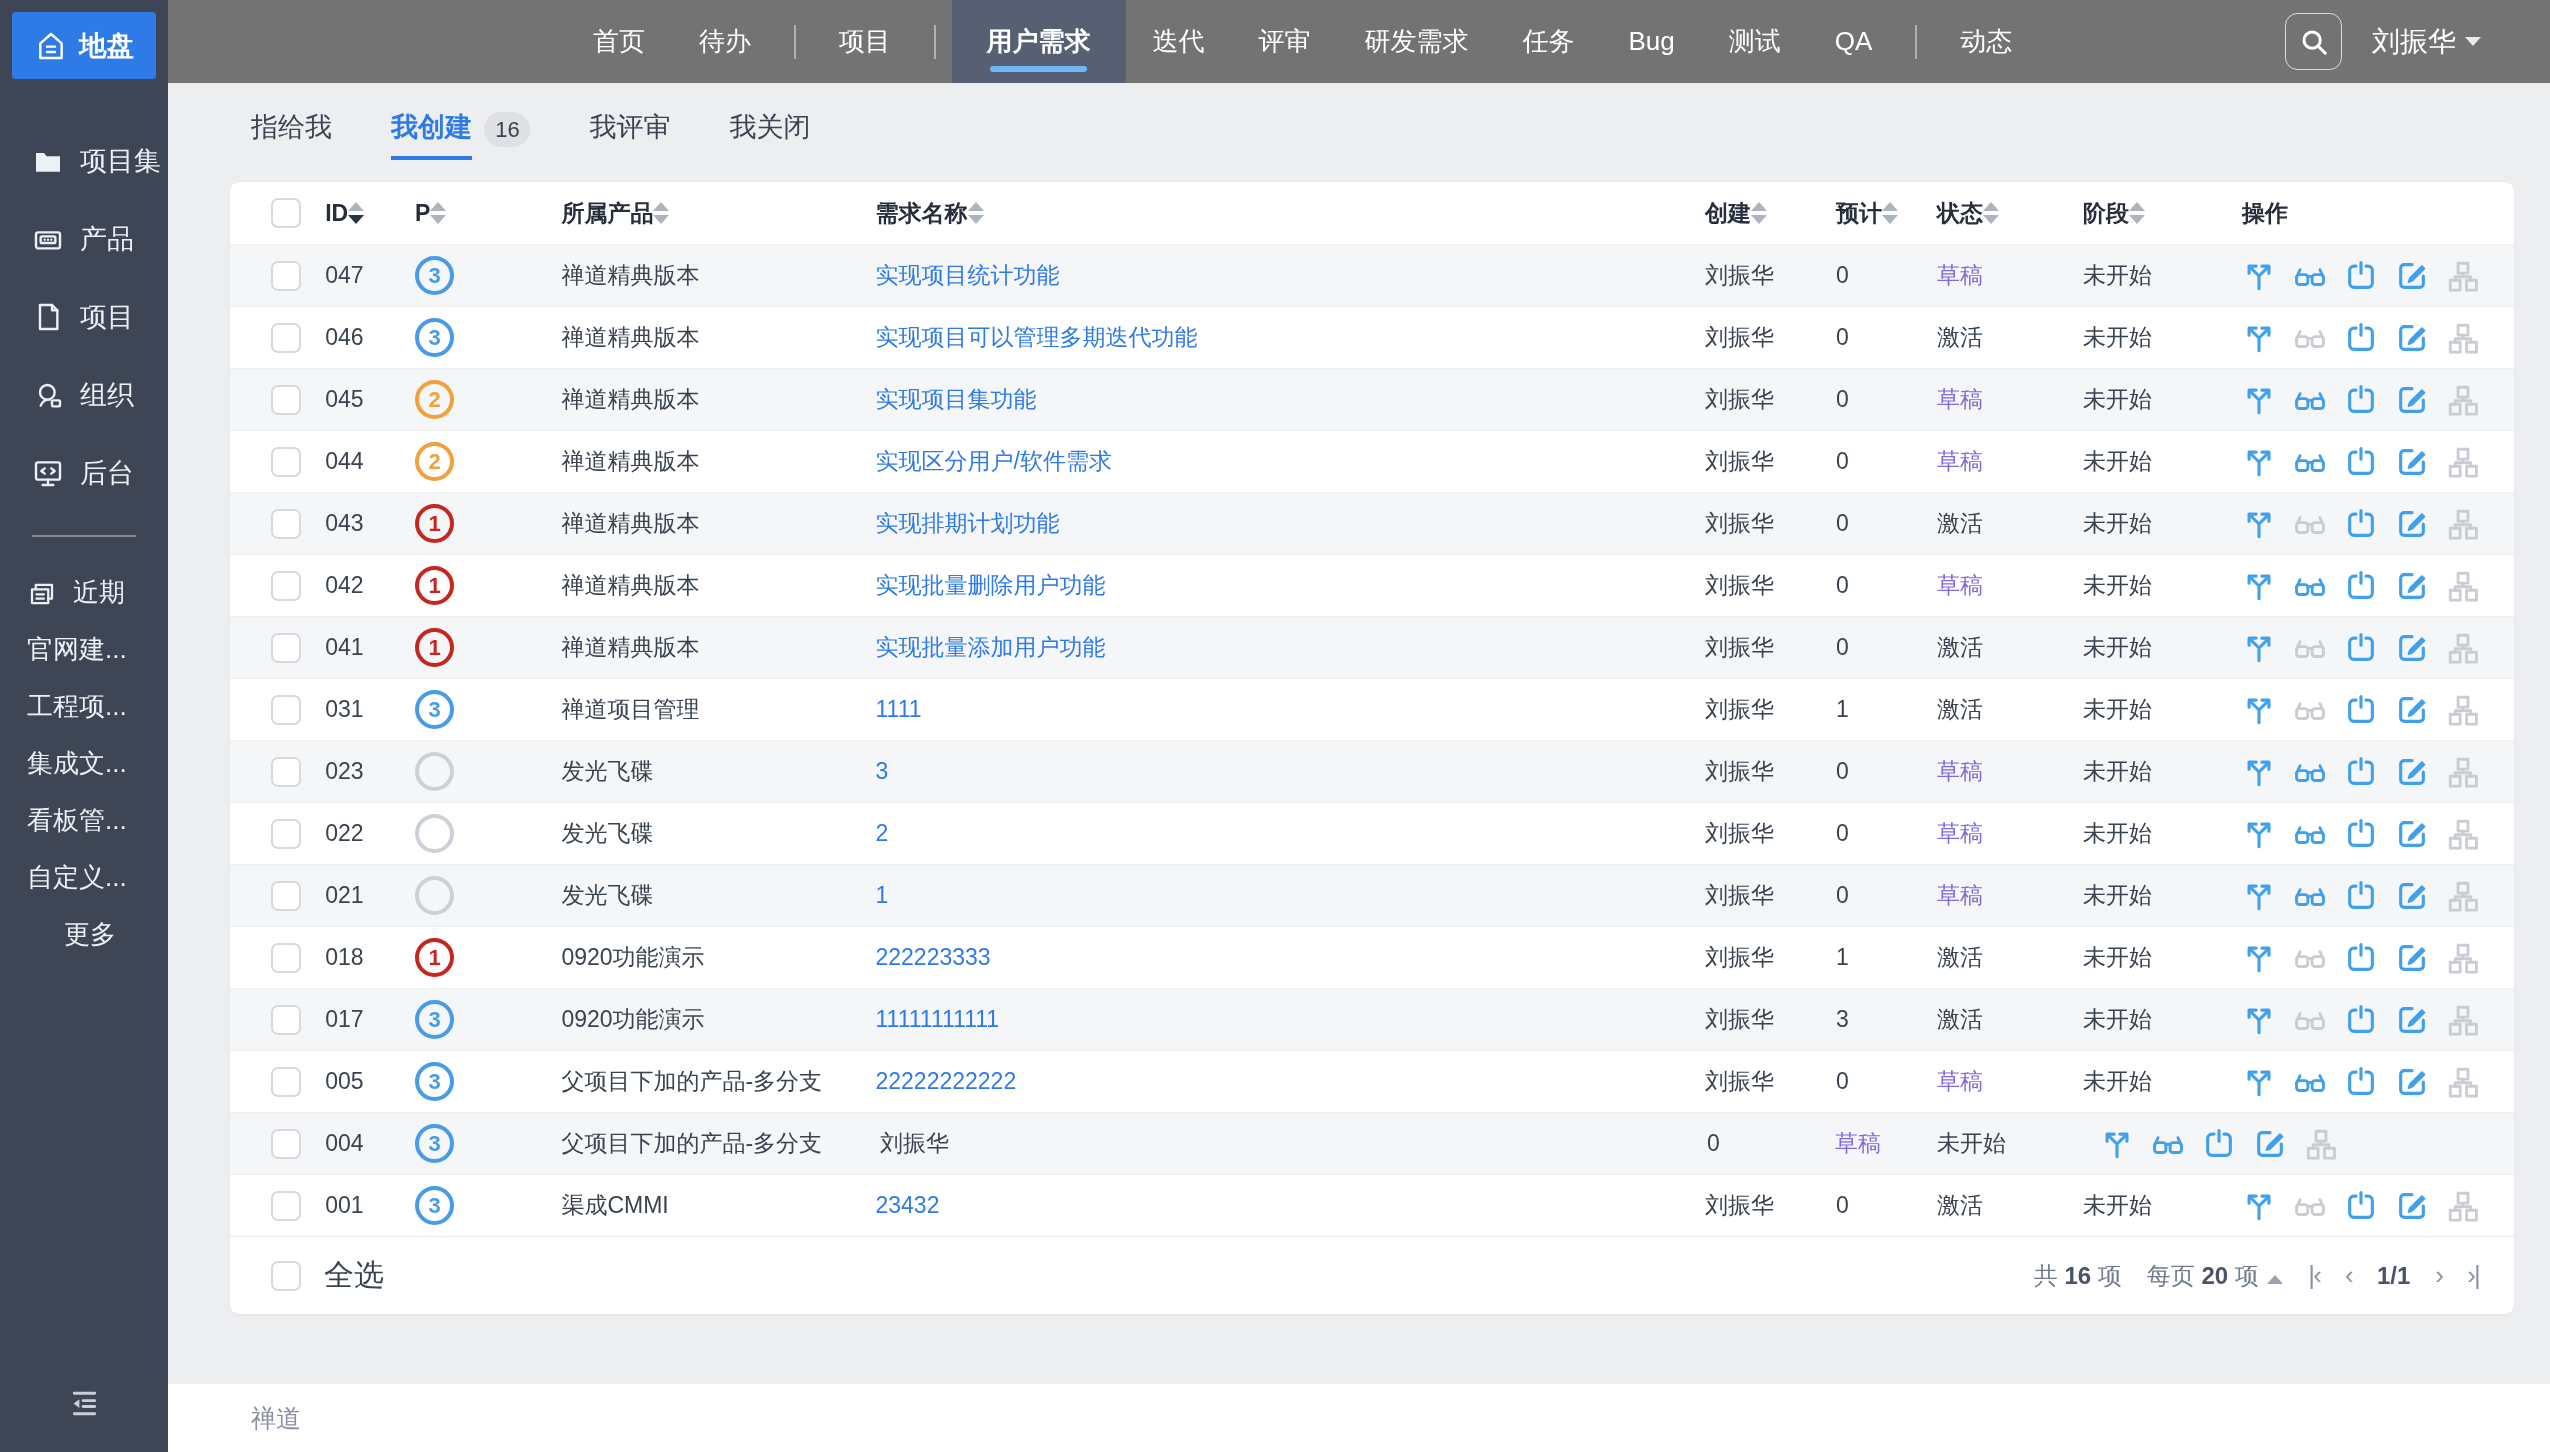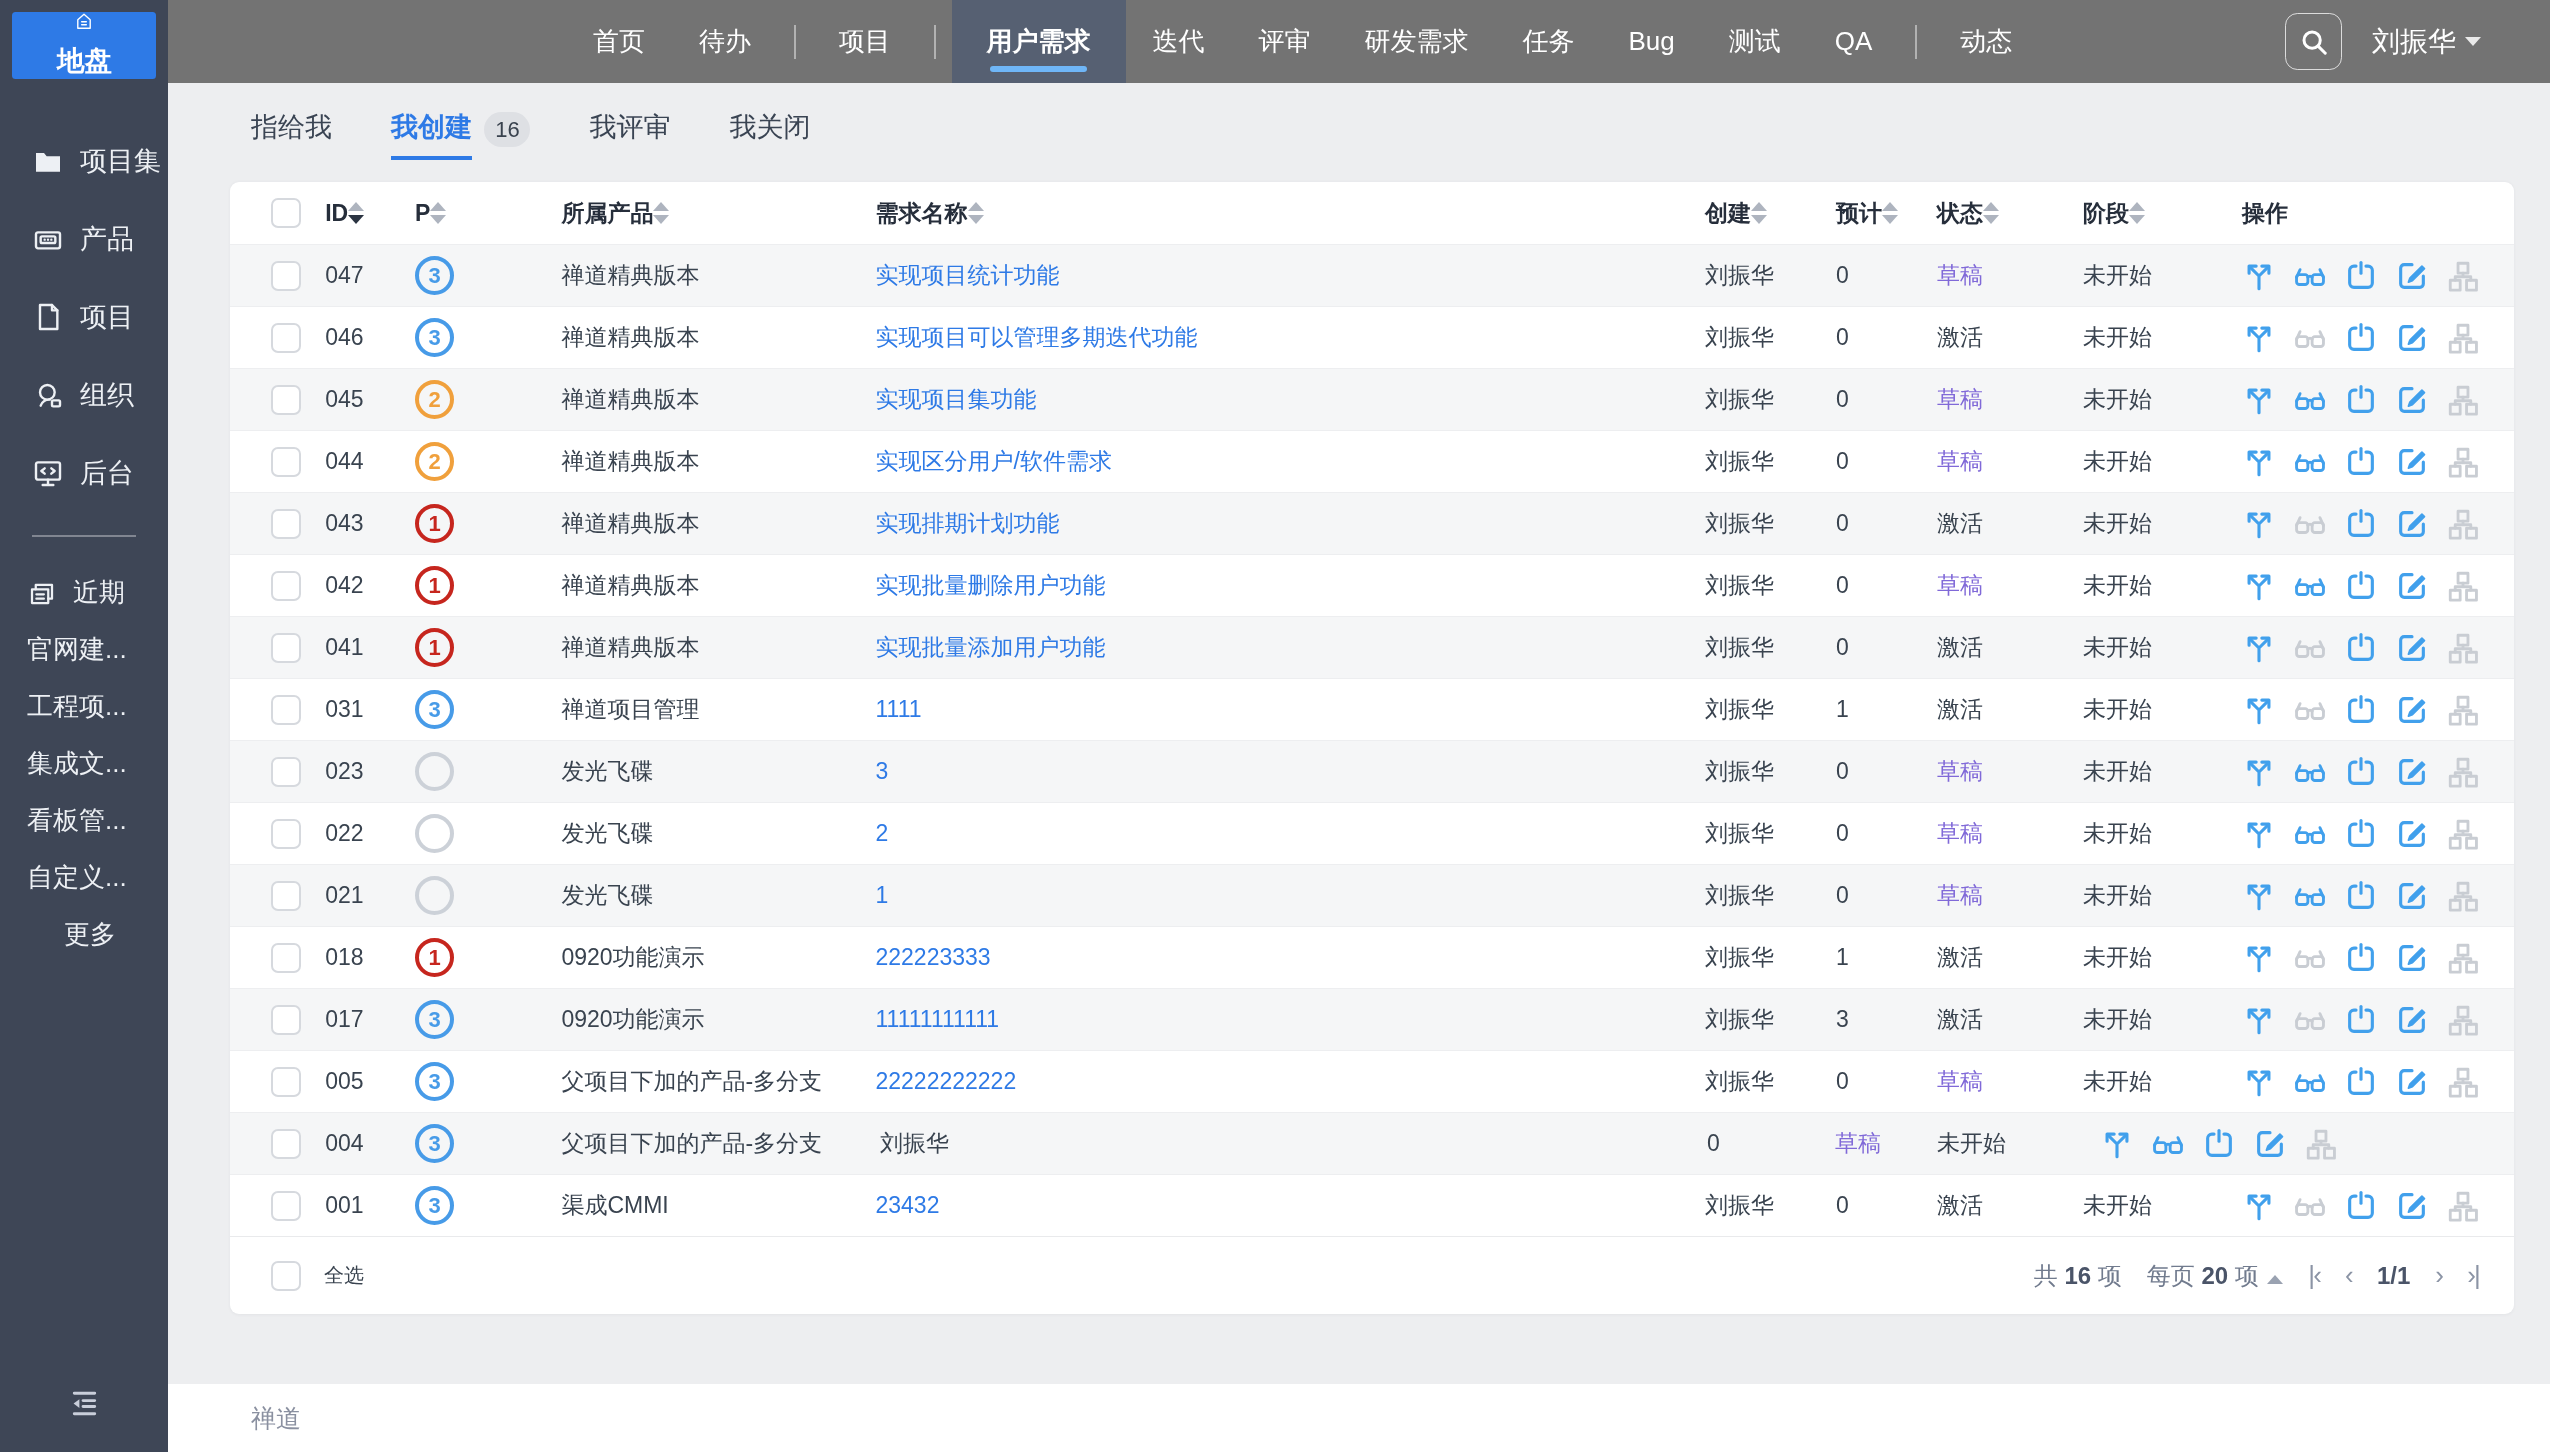--- a/index.html
+++ b/index.html
@@ -40,21 +40,21 @@
   .caret-down { width: 0; height: 0; border-left: 8px solid transparent; border-right: 8px solid transparent; border-top: 9.8px solid rgba(255,255,255,0.85); }
 
   
   .sidebar {
     position: absolute; left: 0; top: 0; bottom: 0; width: 168px;
     background: #3E4656; z-index: 40; color: #EDF0F4;
   }
   .home-btn {
     margin: 12.4px; width: 144px; height: 67px; background: #2E7AE6; border-radius: 3.5px;
     display: flex; align-items: center; justify-content: center; gap: 12.4px;
-    color: #fff; font-size: 27.5px; font-weight: bold; cursor: pointer; flex-direction: column;
+    color: #fff; font-size: 27.5px; font-weight: bold; cursor: pointer;
   }
   .side-list { margin-top: 43px; }
   .side-item {
     height: 78px; display: flex; align-items: center; gap: 16px; padding-left: 32px;
     font-size: 27px; cursor: pointer; color: #EDF0F4; white-space: nowrap;
   }
   .side-item svg { flex: 0 0 auto; }
   .side-divider { height: 1.8px; background: rgba(255,255,255,0.35); margin: 23px 32px 27px 32px; }
   .recent-list .side-item { height: 57px; padding-left: 27px; font-size: 26px; }
   .side-more { height: 57px; display:flex; align-items:center; padding-left: 64px; font-size: 26px; cursor: pointer; }
@@ -118,21 +118,21 @@
   .link { color: #2E7AE6; cursor: pointer; text-decoration: none; }
   .status-draft { color: #8069D8; }
   .status-active { color: #39434F; }
 
   .op { width: 34px; height: 34px; cursor: pointer; color: #41A0EC; }
   .op.disabled { color: #C9CDD3; cursor: default; }
   .op svg { width: 34px; height: 34px; display: block; }
 
   
   .table-foot { display: flex; align-items: center; height: 78px; border-top: 0.9px solid #E9EAEC; padding: 0 35px 0 41px; }
-  .select-all { display: flex; align-items: center; gap: 23px; font-size: 20px; color: #39434F; }
+  .select-all { display: flex; align-items: center; gap: 23px; font-size: 30px; color: #39434F; }
   .pager { margin-left: auto; display: flex; align-items: center; gap: 25px; color: #717B8E; font-size: 24px; }
   .pager b { color: #4A5468; }
   .pager .pg-btn { cursor: pointer; font-size: 26px; letter-spacing: -1.8px; color: #8B94A5; }
   .pager .pg-cur { font-weight: bold; color: #4A5468; }
   .tri-up { width: 0; height: 0; border-left: 8px solid transparent; border-right: 8px solid transparent; border-bottom: 9.8px solid #9AA2B1; display: inline-block; margin-left: 1.8px; cursor: pointer; }
 
   
   .page-footer {
     position: absolute; left: 168px; right: 0; bottom: 0; height: 69px; background: #FFFFFF;
     display: flex; align-items: center; padding: 0 37px 0 83px; z-index: 20;

